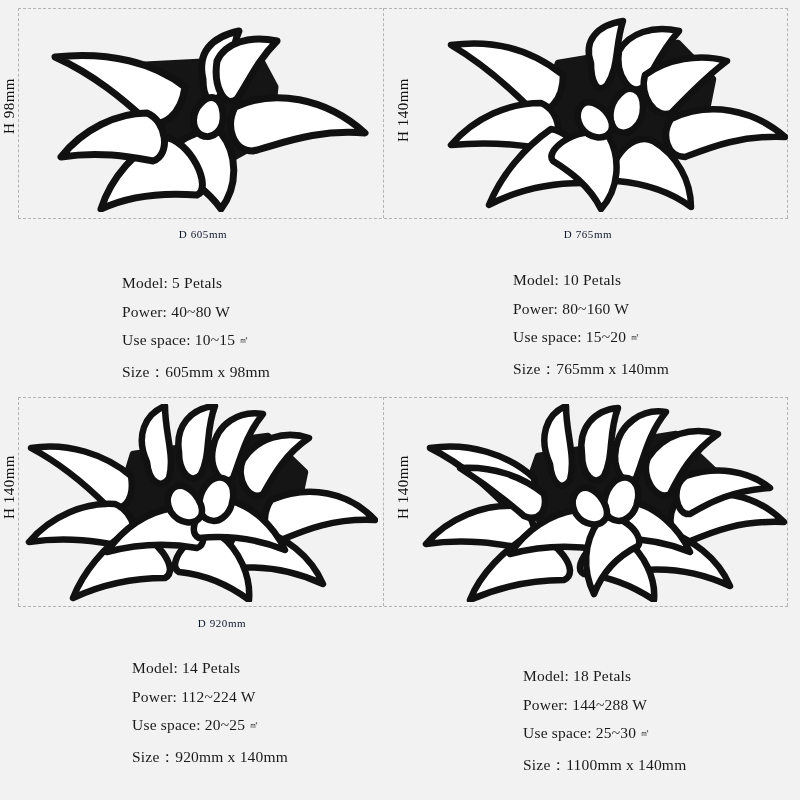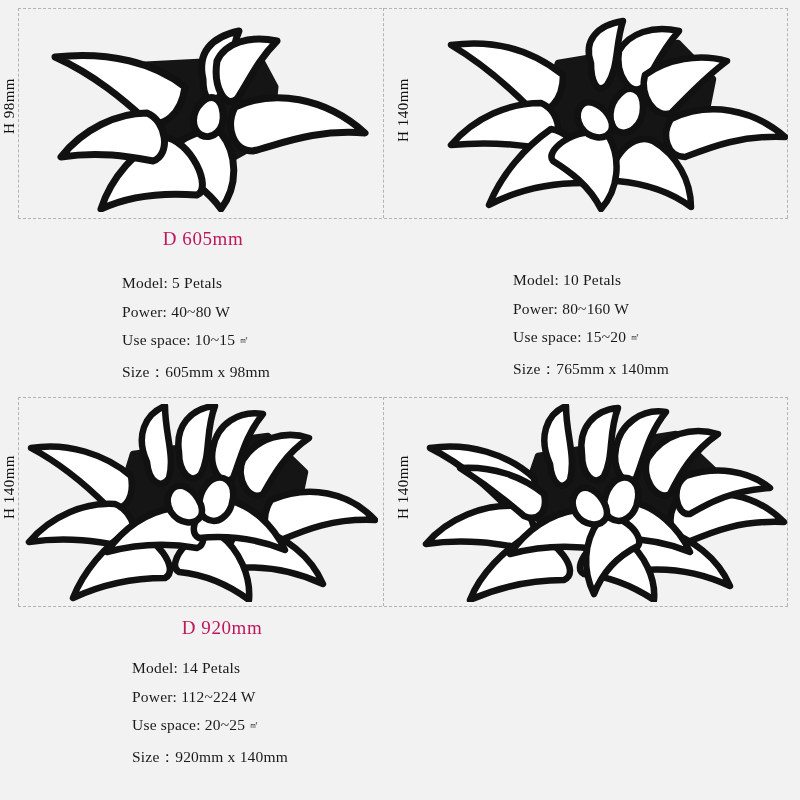--- a/index.html
+++ b/index.html
@@ -53,23 +53,23 @@
     color: #111;
     writing-mode: vertical-rl;
     text-orientation: mixed;
     transform: rotate(180deg);
     white-space: nowrap;
     line-height: 1.05;
     text-align: center;
   }
   .dim-h {
     position: absolute;
-    font-size: 19px;
+    font-size: 11px;
     letter-spacing: 0.6px;
-    color: #be185d;
+    color: #0f172a;
     white-space: nowrap;
     text-align: center;
   }
 
   
   .spec {
     position: absolute;
     font-size: 15.5px;
     line-height: 1.0;
     font-family: Liberation Serif, serif;
@@ -157,20 +157,21 @@
         <path d="M248 102 C286 84 330 92 362 120 C318 118 288 130 262 140 C244 140 238 118 248 102 Z"></path>
         <path d="M230 124 C254 138 268 164 268 190 C244 172 216 166 194 164 C178 156 206 112 230 124 Z"></path>
         <path d="M186 120 C198 142 196 172 178 192 C166 168 146 154 130 144 C120 132 162 104 186 120 Z"></path>
 
         <path d="M196 78 C206 66 220 72 220 90 C220 108 206 120 194 114 C184 106 186 88 196 78 Z" fill="#fff"></path>
         <path d="M170 86 C158 82 150 96 158 110 C166 122 182 124 188 114 C192 104 182 90 170 86 Z" fill="#fff"></path>
       </g>
     </svg>
   </div>
   <div class="dim-v" style="left:396px; top:78px;">H 140mm</div>
+  <div class="dim-h" style="left:493px; top:228px; width:190px;">D 765mm</div>
 
   <div class="spec" style="left:513px; top:272px;">
     <div class="row">Model: 10 Petals</div>
     <div class="row">Power: 80~160 W</div>
     <div class="row">
       <span>Use space: 15~20</span>
       <span class="sup">㎡</span>
     </div>
     <div class="row">Size：765mm x 140mm</div>
   </div>
@@ -240,14 +241,23 @@
         <path d="M216 98 C238 104 260 122 272 148 C238 134 208 134 186 136 C170 128 194 92 216 98 Z"></path>
         <path d="M180 118 C166 138 164 166 176 190 C186 164 204 150 220 142 C228 130 196 102 180 118 Z"></path>
 
         <path d="M196 78 C208 68 222 76 220 94 C218 112 204 122 192 114 C182 106 186 88 196 78 Z" fill="#fff"></path>
         <path d="M170 84 C158 82 150 96 158 110 C166 122 182 124 188 114 C192 104 182 88 170 84 Z" fill="#fff"></path>
       </g>
     </svg>
   </div>
   <div class="dim-v" style="left:396px; top:455px;">H 140mm</div>
 
+  <div class="spec" style="left:523px; top:668px;">
+    <div class="row">Model: 18 Petals</div>
+    <div class="row">Power: 144~288 W</div>
+    <div class="row">
+      <span>Use space: 25~30</span>
+      <span class="sup">㎡</span>
+    </div>
+    <div class="row">Size：1100mm x 140mm</div>
+  </div>
 
 </div>
 
 </body></html>

